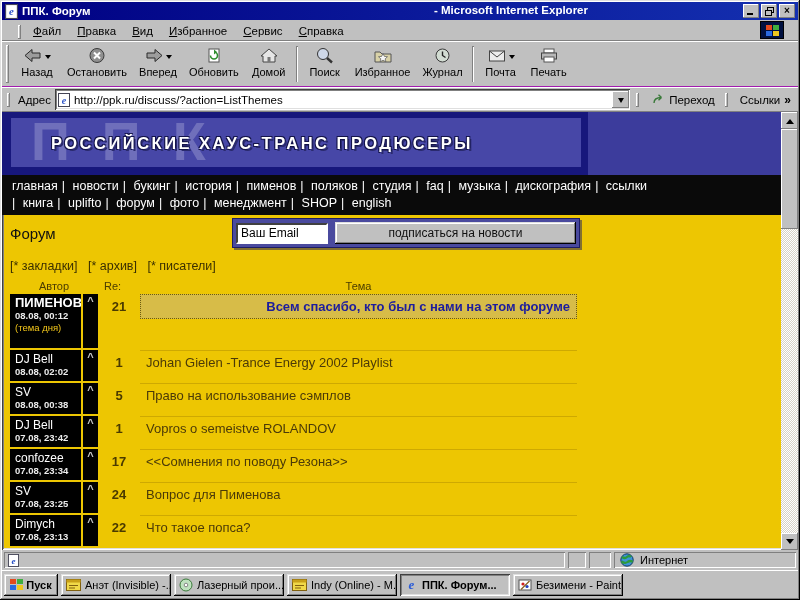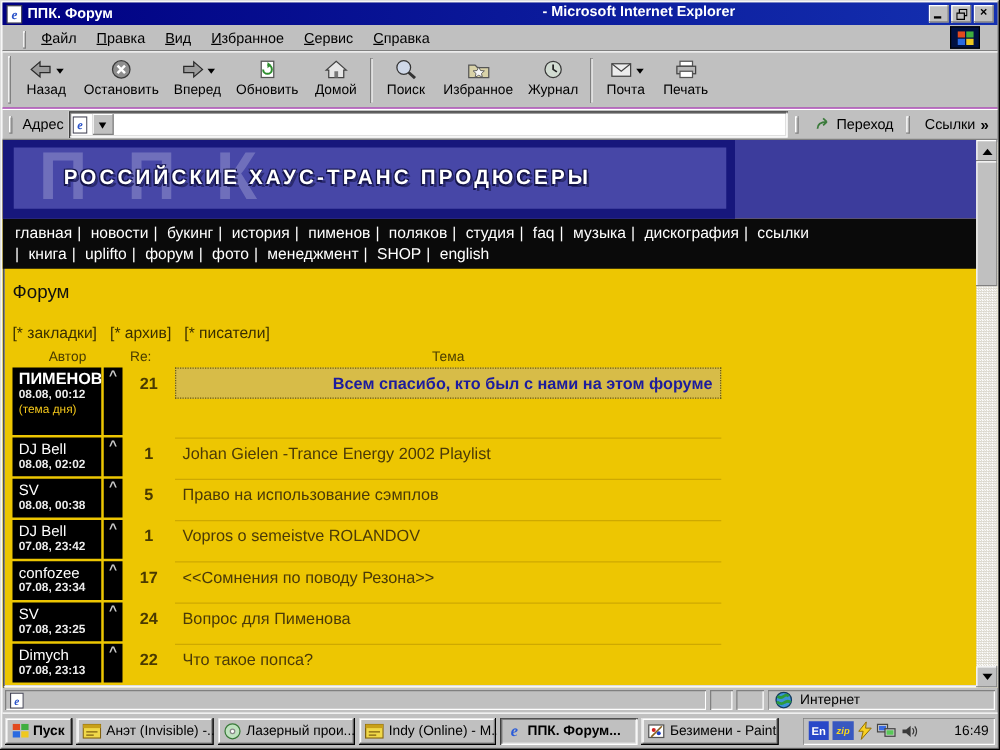--- a/index.html
+++ b/index.html
@@ -297,20 +297,21 @@
   <div class="addressbar">
     <span class="grip rl"></span>
     <span>Адрес</span>
     <span class="addr-field s">
       <span class="icon">
         <svg width="12" height="14" viewBox="0 0 12 14">
             <rect x="0.5" y="0.5" width="11" height="13" fill="#fff" stroke="#445"></rect>
             <text x="6" y="10.5" font-size="10" font-style="italic" font-weight="bold" fill="#2a52c8" text-anchor="middle" font-family="Liberation Serif,serif">e</text>
           </svg>
       </span>
+      <span class="addr-url">http://ppk.ru/discuss/?action=ListThemes</span>
       <span class="addr-drop rl">
           <span class="tri-down"></span>
         </span>
     </span>
     <span class="grip rl"></span>
     <span class="go-area">
       <span class="icon">
           <svg width="14" height="13">
             <path d="M3 10 C3 5.5, 6 4.5, 10.5 4.5 M10.5 4.5 l-3 -2.8 M10.5 4.5 l-3 2.8" stroke="#3a7a3a" fill="none" stroke-width="1.4"></path>
           </svg>
@@ -355,20 +356,24 @@
         <a>форум</a><span class="sp">|</span>
         <a>фото</a><span class="sp">|</span>
         <a>менеджмент</a><span class="sp">|</span>
         <a>SHOP</a><span class="sp">|</span>
         <a>english</a>
       </div>
 
       <div class="ybody">
         <div class="forum-head">
           <div class="forum-title">Форум</div>
+          <div class="subscribe">
+            <input class="email" value="Ваш Email" style="">
+            <button class="sub-btn r">подписаться на новости</button>
+          </div>
         </div>
         <div class="quicklinks">
           <a>[* закладки]</a>
           <a>[* архив]</a>
           <a>[* писатели]</a>
         </div>
 
         <div class="tbl">
           <div class="thead">
             <span class="h-author">Автор</span>
@@ -541,39 +546,15 @@
       <span class="icon">
         <svg width="14" height="13">
             <rect x="1" y="2" width="12" height="10" fill="#fff" stroke="#555"></rect>
             <circle cx="5" cy="6" r="1.6" fill="#d02020"></circle>
             <circle cx="9" cy="8.5" r="1.6" fill="#2040c0"></circle>
             <line x1="3" y1="11.5" x2="11.5" y2="3" stroke="#886020" stroke-width="1.3"></line>
           </svg>
       </span>
       <span>Безимени - Paint</span>
     </div>
-    <div class="tray sl">
-      <span class="tray-en">En</span>
-      <span class="tray-zip">zip</span>
-      <span class="icon">
-        <svg width="12" height="15">
-            <polygon points="7,0.5 1,8 4.5,8 3,14.5 11,5.5 6.5,5.5" fill="#f8d020" stroke="#906c00" stroke-width="0.8"></polygon>
-          </svg>
-      </span>
-      <span class="icon">
-        <svg width="16" height="13">
-            <rect x="1" y="1.5" width="8" height="6" fill="#cfcfcf" stroke="#444"></rect>
-            <rect x="2.2" y="2.7" width="5.6" height="3.6" fill="#3a6ae0"></rect>
-            <rect x="7" y="5" width="8" height="6" fill="#cfcfcf" stroke="#444"></rect>
-            <rect x="8.2" y="6.2" width="5.6" height="3.6" fill="#58c858"></rect>
-          </svg>
-      </span>
-      <span class="icon">
-        <svg width="14" height="14">
-            <polygon points="2,5.5 5,5.5 8.5,2.5 8.5,11.5 5,8.5 2,8.5" fill="#3a3a3a"></polygon>
-            <path d="M10 4.5 q2 2.5 0 5 M11.8 3 q3 4 0 8" stroke="#3a3a3a" fill="none"></path>
-          </svg>
-      </span>
-      <span class="clock">16:49</span>
-    </div>
   </div>
 
 </div>
 
 </body></html>

